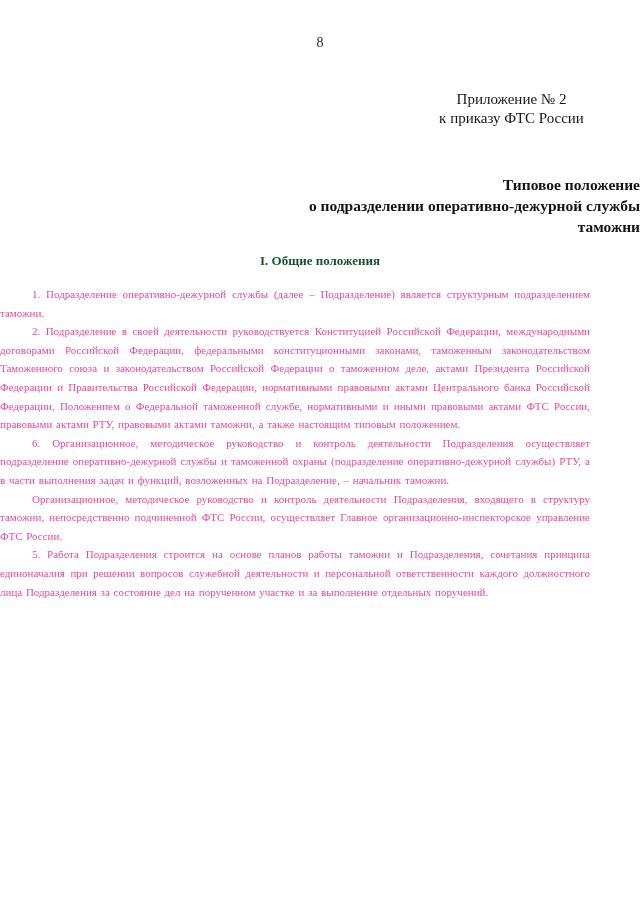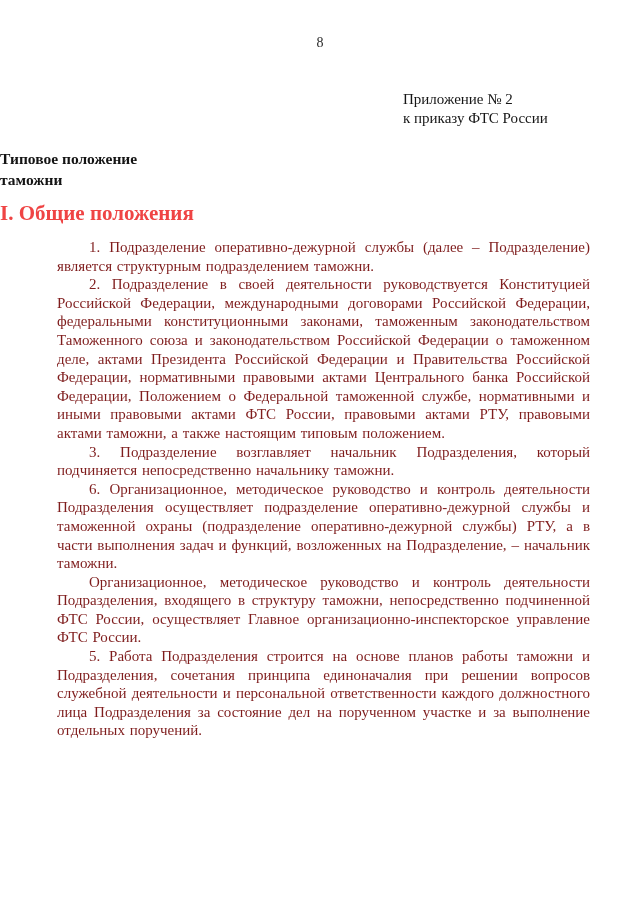--- a/index.html
+++ b/index.html
@@ -31,20 +31,21 @@
   }
   
   .annex {
     margin-top: 38px;
     margin-left: 403px;
     margin-right: 20px;
     font-size: 15px;
     line-height: 19px;
     color: #161616;
     white-space: nowrap;
+    text-align: center;
   }
   .annex-date-line {
     margin-top: 0;
   }
   .typed-value {
     display: inline-block;
     position: relative;
     font-family: "DejaVu Sans Mono", "Liberation Mono", monospace;
     font-size: 13.5px;
     letter-spacing: 0.5px;
@@ -57,45 +58,45 @@
     content: "";
     position: absolute;
     left: 14%;
     right: 1%;
     bottom: -5px;
     border-bottom: 2px dashed #6a6a6a;
     opacity: 0.55;
   }
   
   .doc-title {
-    margin-top: 20px;
-    text-align: left;
+    margin-top: 46px;
+    text-align: right;
     font-weight: bold;
     font-size: 15.5px;
     line-height: 21px;
     color: #141414;
   }
   
   .section-heading {
     margin-top: 14px;
+    text-align: center;
     font-weight: bold;
-    font-size: 21px;
+    font-size: 13px;
     line-height: 19px;
-    color: #ef4444;
+    color: #14532d;
   }
   
   .body-text {
     margin-top: 15px;
-    padding-left: 57px;
     padding-right: 50px;
-    font-size: 15px;
+    font-size: 11px;
     line-height: 18.6px;
     text-align: justify;
     text-align-last: left;
-    color: #7f1d1d;
+    color: #ec4899;
   }
   .body-text p {
     margin: 0;
     text-indent: 32px;
     word-spacing: 1px;
   }
 </style>
 </head>
 <body>
 
@@ -103,27 +104,27 @@
 
   <div class="page-number">8</div>
 
   <div class="annex">
     <div>Приложение № 2</div>
     <div>к приказу ФТС России</div>
   </div>
 
   <div class="doc-title">
     <div>Типовое положение</div>
+    <div>о подразделении оперативно-дежурной службы</div>
     <div>таможни</div>
   </div>
 
   <div class="section-heading">I. Общие положения</div>
 
   <div class="body-text">
     <p>1. Подразделение оперативно-дежурной службы (далее – Подразделение) является структурным подразделением таможни.</p>
     <p>2. Подразделение в своей деятельности руководствуется Конституцией Российской Федерации, международными договорами Российской Федерации, федеральными конституционными законами, таможенным законодательством Таможенного союза и законодательством Российской Федерации о таможенном деле, актами Президента Российской Федерации и Правительства Российской Федерации, нормативными правовыми актами Центрального банка Российской Федерации, Положением о Федеральной таможенной службе, нормативными и иными правовыми актами ФТС России, правовыми актами РТУ, правовыми актами таможни, а также настоящим типовым положением.</p>
-    <p>3. Подразделение возглавляет начальник Подразделения, который подчиняется непосредственно начальнику таможни.</p>
     <p>6. Организационное, методическое руководство и контроль деятельности Подразделения осуществляет подразделение оперативно-дежурной службы и таможенной охраны (подразделение оперативно-дежурной службы) РТУ, а в части выполнения задач и функций, возложенных на Подразделение, – начальник таможни.</p>
     <p>Организационное, методическое руководство и контроль деятельности Подразделения, входящего в структуру таможни, непосредственно подчиненной ФТС России, осуществляет Главное организационно-инспекторское управление ФТС России.</p>
     <p>5. Работа Подразделения строится на основе планов работы таможни и Подразделения, сочетания принципа единоначалия при решении вопросов служебной деятельности и персональной ответственности каждого должностного лица Подразделения за состояние дел на порученном участке и за выполнение отдельных поручений.</p>
   </div>
 
 </div>
 
 </body></html>

